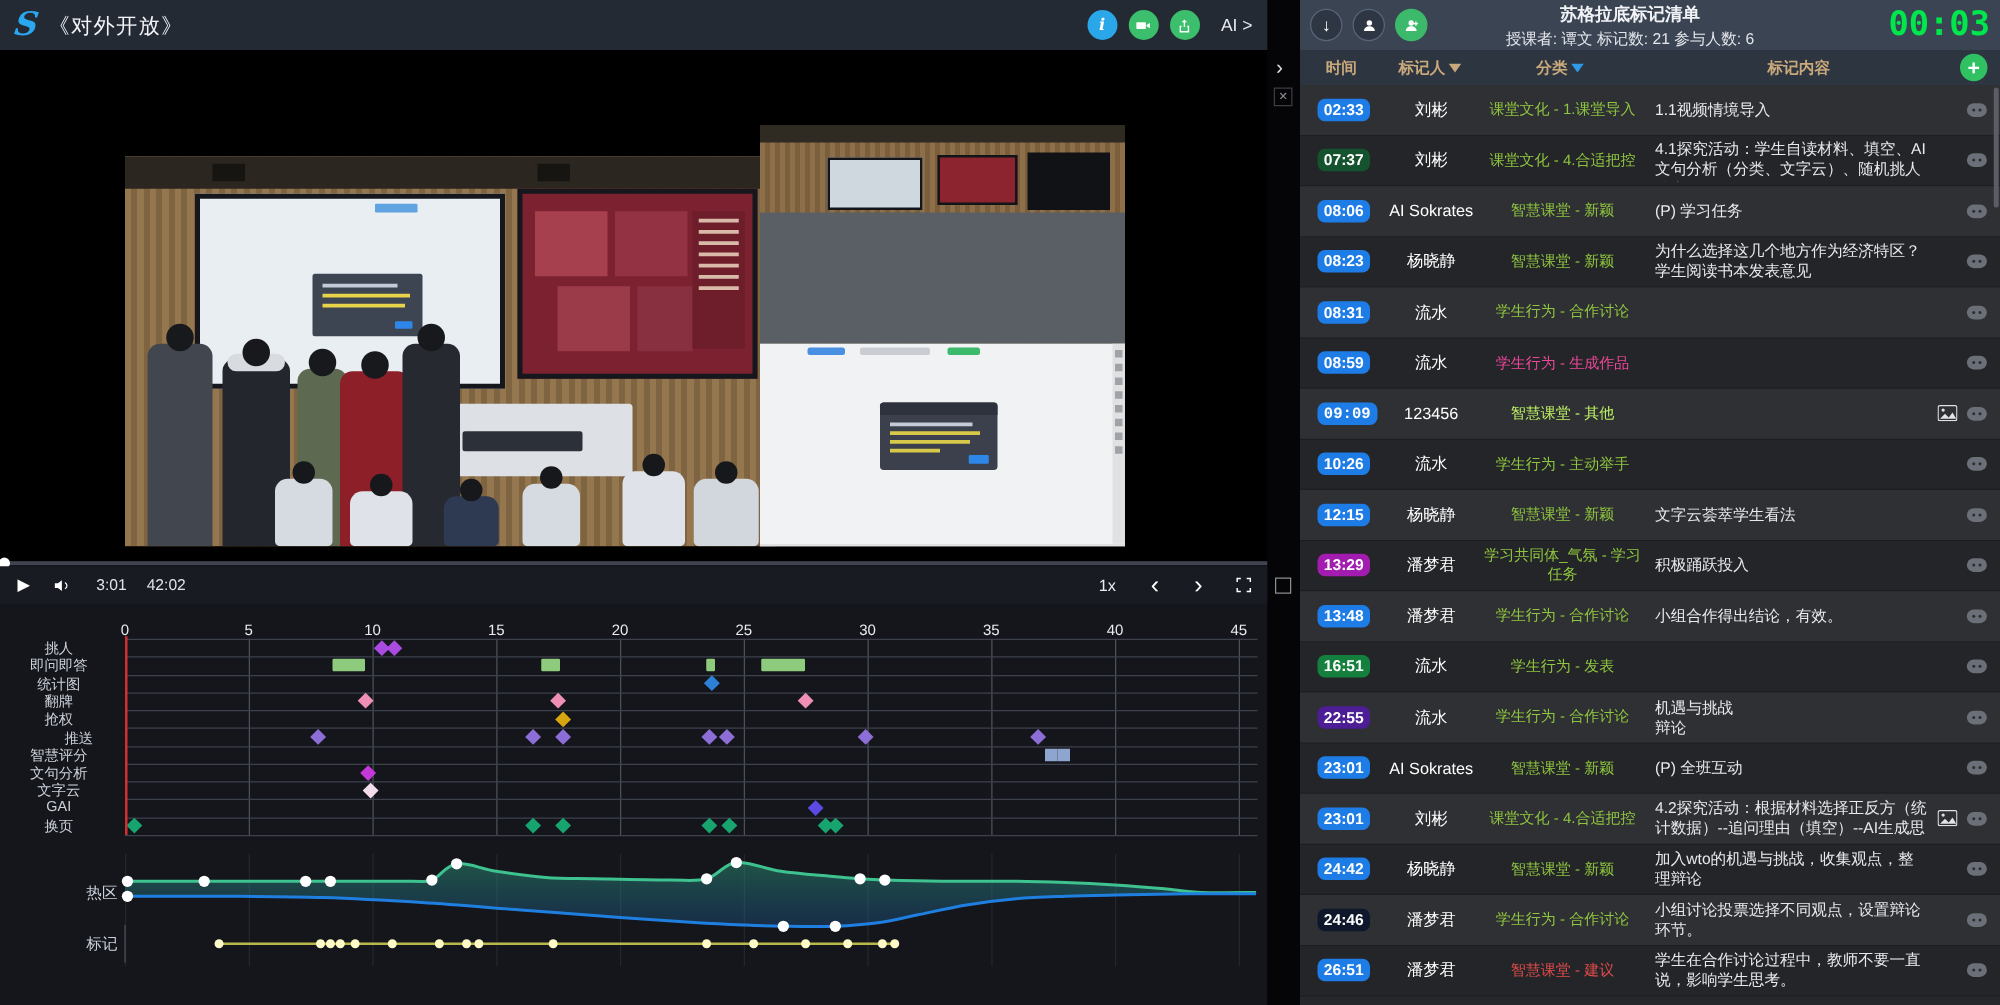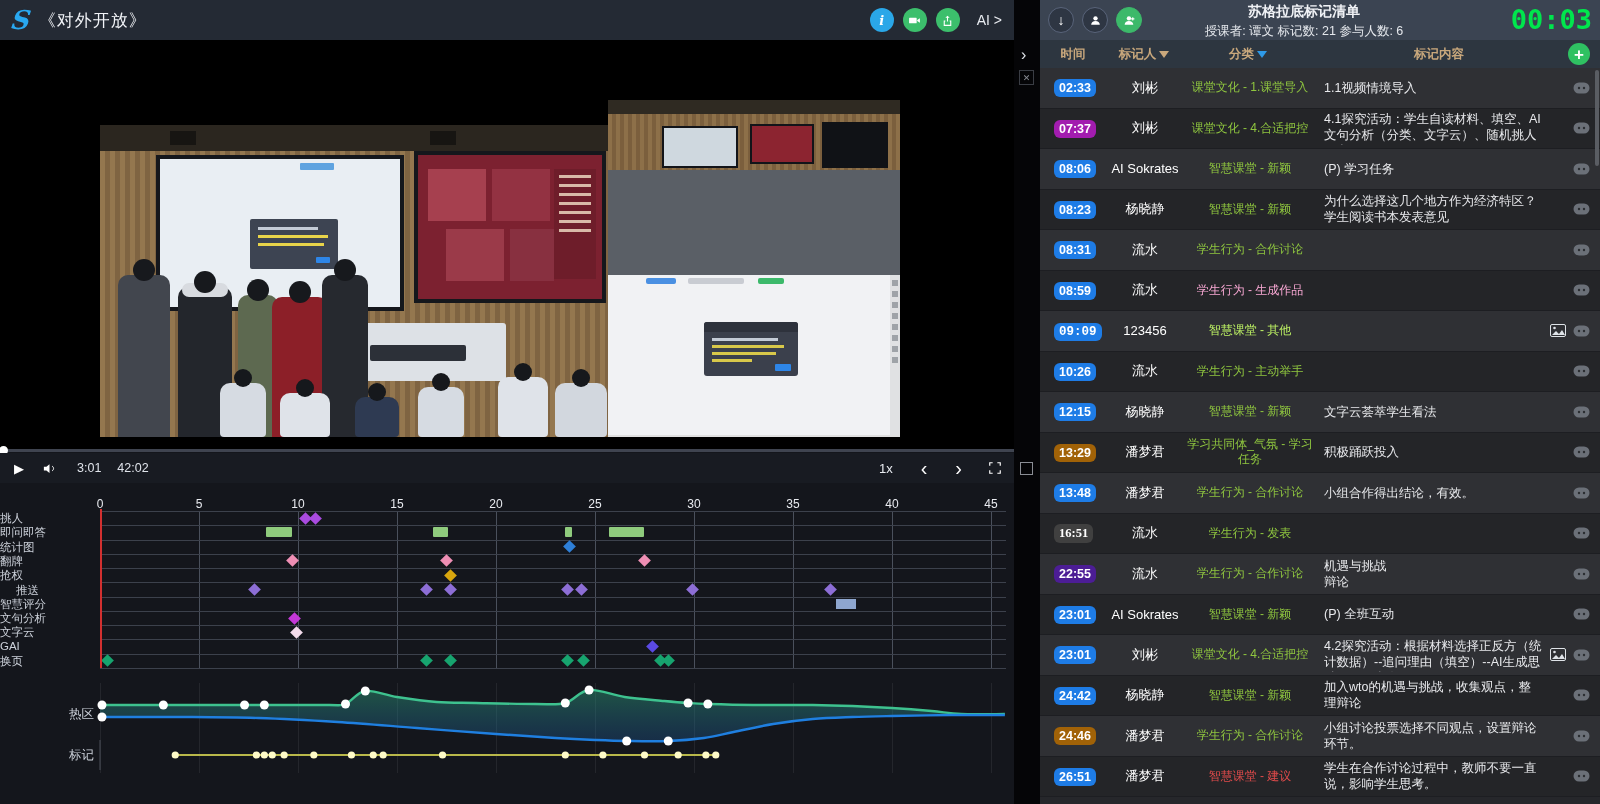--- a/index.html
+++ b/index.html
@@ -81,21 +81,21 @@
   .t2 { margin-left:16px; font-size:12.5px; color:#dfe3ea; }
   .speed { margin-left:auto; font-size:13px; }
   .chev { font-size:20px; line-height:1; margin-left:28px; color:#fff; }
   .fsbtn { margin-left:26px; margin-right:12px; }
 
   
   .tick-label { position:absolute; width:20px; text-align:center; top:497px; color:#e9ebf0; font-size:12px; }
   .vline { position:absolute; width:1px; top:511px; height:157px; background:#4a505c; }
   .vline2 { position:absolute; width:1px; top:683px; height:90px; background:rgba(255,255,255,0.07); }
   .hline { position:absolute; left:100px; width:906px; height:1px; background:#3c414c; }
-  .row-label { position:absolute; left:0; width:94px; text-align:left; color:#ccd1da; font-size:11.5px; }
+  .row-label { position:absolute; left:0; width:94px; text-align:center; color:#ccd1da; font-size:11.5px; }
   .ev-d { position:absolute; width:9px; height:9px; transform:rotate(45deg); }
   .ev-s { position:absolute; width:10px; height:10px; }
   .ev-b { position:absolute; height:10px; border-radius:1px; }
   .playhead { position:absolute; left:100px; top:509px; width:2px; height:159px; background:#d23030; }
   .zone-label { position:absolute; left:30px; width:64px; text-align:right; color:#ccd1da; font-size:12.5px; }
 
   
   .gutter { position:absolute; left:1014px; top:0; width:26px; height:804px; background:#050507; }
   .g-chev { position:absolute; left:7px; top:46px; color:#dfe3e8; font-size:16px; }
   .g-close { position:absolute; left:5px; top:70px; width:15px; height:15px; border:1px solid #3a3d44;
@@ -473,21 +473,21 @@
           <span class="mcontent">1.1视频情境导入</span>
           <span class="micons">
             <svg width="17" height="12" viewBox="0 0 17 12">
               <rect x="0.5" y="0.5" width="16" height="11" rx="5.5" fill="#6b7078"></rect>
               <circle cx="6" cy="6" r="1.2" fill="#2b2d31"></circle>
               <circle cx="11" cy="6" r="1.2" fill="#2b2d31"></circle>
             </svg>
           </span>
         </div>
         <div class="mrow even">
-          <span class="mtime"><span class="badge" style="background: #a21caf;">07:37</span></span>
+          <span class="mtime"><span class="badge" style="background: #14532d;">07:37</span></span>
           <span class="mname">刘彬</span>
           <span class="mcat" style="color: rgb(143, 198, 63);">课堂文化 - 4.合适把控</span>
           <span class="mcontent">4.1探究活动：学生自读材料、填空、AI文句分析（分类、文字云）、随机挑人分享</span>
           <span class="micons">
             <svg width="17" height="12" viewBox="0 0 17 12">
               <rect x="0.5" y="0.5" width="16" height="11" rx="5.5" fill="#6b7078"></rect>
               <circle cx="6" cy="6" r="1.2" fill="#2b2d31"></circle>
               <circle cx="11" cy="6" r="1.2" fill="#2b2d31"></circle>
             </svg>
           </span>
@@ -527,21 +527,21 @@
             <svg width="17" height="12" viewBox="0 0 17 12">
               <rect x="0.5" y="0.5" width="16" height="11" rx="5.5" fill="#6b7078"></rect>
               <circle cx="6" cy="6" r="1.2" fill="#2b2d31"></circle>
               <circle cx="11" cy="6" r="1.2" fill="#2b2d31"></circle>
             </svg>
           </span>
         </div>
         <div class="mrow even">
           <span class="mtime"><span class="badge" style="background: rgb(30, 124, 230);">08:59</span></span>
           <span class="mname">流水</span>
-          <span class="mcat" style="color: #f9a8d4;">学生行为 - 生成作品</span>
+          <span class="mcat" style="color: #ec4899;">学生行为 - 生成作品</span>
           <span class="mcontent"></span>
           <span class="micons">
             <svg width="17" height="12" viewBox="0 0 17 12">
               <rect x="0.5" y="0.5" width="16" height="11" rx="5.5" fill="#6b7078"></rect>
               <circle cx="6" cy="6" r="1.2" fill="#2b2d31"></circle>
               <circle cx="11" cy="6" r="1.2" fill="#2b2d31"></circle>
             </svg>
           </span>
         </div>
         <div class="mrow odd">
@@ -582,21 +582,21 @@
           <span class="mcontent">文字云荟萃学生看法</span>
           <span class="micons">
             <svg width="17" height="12" viewBox="0 0 17 12">
               <rect x="0.5" y="0.5" width="16" height="11" rx="5.5" fill="#6b7078"></rect>
               <circle cx="6" cy="6" r="1.2" fill="#2b2d31"></circle>
               <circle cx="11" cy="6" r="1.2" fill="#2b2d31"></circle>
             </svg>
           </span>
         </div>
         <div class="mrow even">
-          <span class="mtime"><span class="badge" style="background: #a16207;">13:29</span></span>
+          <span class="mtime"><span class="badge" style="background: #a21caf;">13:29</span></span>
           <span class="mname">潘梦君</span>
           <span class="mcat" style="color: rgb(143, 198, 63);">学习共同体_气氛 - 学习任务</span>
           <span class="mcontent">积极踊跃投入</span>
           <span class="micons">
             <svg width="17" height="12" viewBox="0 0 17 12">
               <rect x="0.5" y="0.5" width="16" height="11" rx="5.5" fill="#6b7078"></rect>
               <circle cx="6" cy="6" r="1.2" fill="#2b2d31"></circle>
               <circle cx="11" cy="6" r="1.2" fill="#2b2d31"></circle>
             </svg>
           </span>
@@ -608,21 +608,21 @@
           <span class="mcontent">小组合作得出结论，有效。</span>
           <span class="micons">
             <svg width="17" height="12" viewBox="0 0 17 12">
               <rect x="0.5" y="0.5" width="16" height="11" rx="5.5" fill="#6b7078"></rect>
               <circle cx="6" cy="6" r="1.2" fill="#2b2d31"></circle>
               <circle cx="11" cy="6" r="1.2" fill="#2b2d31"></circle>
             </svg>
           </span>
         </div>
         <div class="mrow even">
-          <span class="mtime"><span class="badge" style="background: #404040; font-family: Liberation Serif, serif;">16:51</span></span>
+          <span class="mtime"><span class="badge" style="background: #15803d;">16:51</span></span>
           <span class="mname">流水</span>
           <span class="mcat" style="color: rgb(143, 198, 63);">学生行为 - 发表</span>
           <span class="mcontent"></span>
           <span class="micons">
             <svg width="17" height="12" viewBox="0 0 17 12">
               <rect x="0.5" y="0.5" width="16" height="11" rx="5.5" fill="#6b7078"></rect>
               <circle cx="6" cy="6" r="1.2" fill="#2b2d31"></circle>
               <circle cx="11" cy="6" r="1.2" fill="#2b2d31"></circle>
             </svg>
           </span>
@@ -679,21 +679,21 @@
           <span class="mcontent">加入wto的机遇与挑战，收集观点，整理辩论</span>
           <span class="micons">
             <svg width="17" height="12" viewBox="0 0 17 12">
               <rect x="0.5" y="0.5" width="16" height="11" rx="5.5" fill="#6b7078"></rect>
               <circle cx="6" cy="6" r="1.2" fill="#2b2d31"></circle>
               <circle cx="11" cy="6" r="1.2" fill="#2b2d31"></circle>
             </svg>
           </span>
         </div>
         <div class="mrow odd">
-          <span class="mtime"><span class="badge" style="background: #a16207;">24:46</span></span>
+          <span class="mtime"><span class="badge" style="background: #0f172a;">24:46</span></span>
           <span class="mname">潘梦君</span>
           <span class="mcat" style="color: rgb(143, 198, 63);">学生行为 - 合作讨论</span>
           <span class="mcontent">小组讨论投票选择不同观点，设置辩论环节。</span>
           <span class="micons">
             <svg width="17" height="12" viewBox="0 0 17 12">
               <rect x="0.5" y="0.5" width="16" height="11" rx="5.5" fill="#6b7078"></rect>
               <circle cx="6" cy="6" r="1.2" fill="#2b2d31"></circle>
               <circle cx="11" cy="6" r="1.2" fill="#2b2d31"></circle>
             </svg>
           </span>

